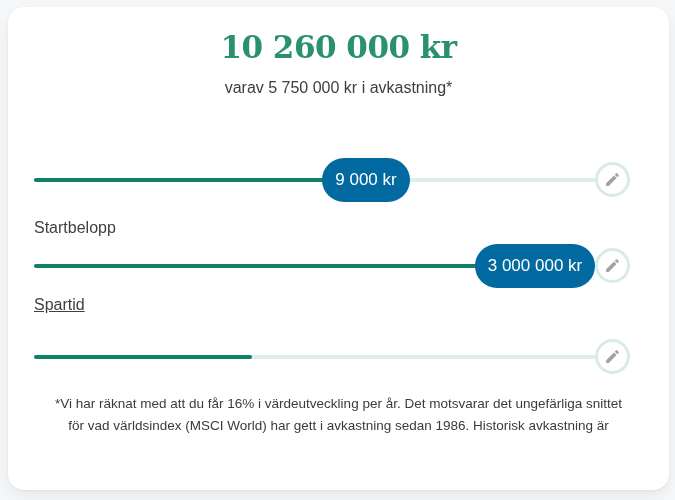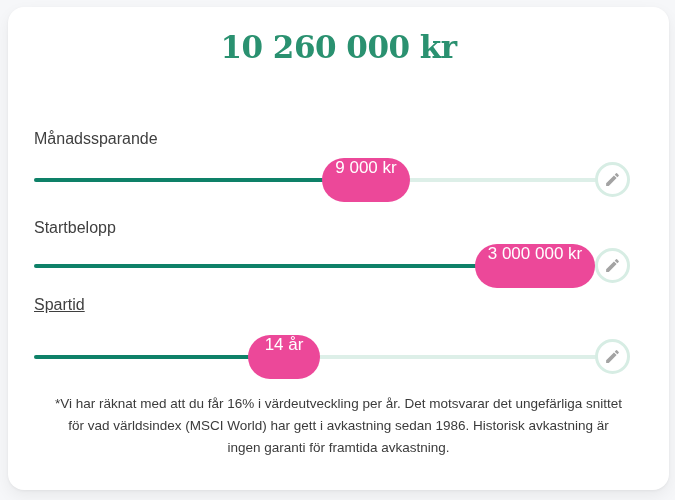--- a/index.html
+++ b/index.html
@@ -71,25 +71,25 @@
     cursor: pointer;
   }
   .fill-1 { width: 292px; }
   .fill-2 { width: 445px; }
   .fill-3 { width: 218px; }
   .thumb {
     position: absolute;
     top: 0;
     height: 44px;
     border-radius: 22px;
-    background: #ec4899;
+    background: #0369a1;
     color: #ffffff;
     font-size: 17px;
     display: flex;
-    align-items: flex-start;
+    align-items: center;
     justify-content: center;
     box-sizing: border-box;
     cursor: grab;
     white-space: nowrap;
   }
   .thumb-1 { left: 288px; width: 88px; }
   .thumb-2 { left: 441px; width: 120px; }
   .thumb-3 { left: 214px; width: 72px; }
   .edit-btn {
     position: absolute;
@@ -115,22 +115,22 @@
     line-height: 22px;
     color: #3b3b3b;
   }
 </style>
 </head>
 <body>
 
 <div class="card">
 
   <div class="total">10 260 000 kr</div>
+  <div class="subtitle">varav 5 750 000 kr i avkastning*</div>
 
-  <div class="slider-label lbl-1">Månadssparande</div>
   <div class="slider-row row-1">
     <div class="track-bg"></div>
     <div class="track-fill fill-1"></div>
     <div class="thumb thumb-1">
       <span>9 000 kr</span>
     </div>
     <button class="edit-btn">
       <span>
         <svg width="17" height="17" viewBox="0 0 24 24" fill="#a3a3a3">
           <path d="M3 17.25V21h3.75L17.81 9.94l-3.75-3.75L3 17.25zM20.71 7.04c.39-.39.39-1.02 0-1.41l-2.34-2.34a.9959.9959 0 0 0-1.41 0l-1.83 1.83 3.75 3.75 1.83-1.83z"></path>
@@ -152,31 +152,27 @@
           <path d="M3 17.25V21h3.75L17.81 9.94l-3.75-3.75L3 17.25zM20.71 7.04c.39-.39.39-1.02 0-1.41l-2.34-2.34a.9959.9959 0 0 0-1.41 0l-1.83 1.83 3.75 3.75 1.83-1.83z"></path>
         </svg>
       </span>
     </button>
   </div>
 
   <div class="slider-label lbl-3">Spartid</div>
   <div class="slider-row row-3">
     <div class="track-bg"></div>
     <div class="track-fill fill-3"></div>
-    <div class="thumb thumb-3">
-      <span>14 år</span>
-    </div>
     <button class="edit-btn">
       <span>
         <svg width="17" height="17" viewBox="0 0 24 24" fill="#a3a3a3">
           <path d="M3 17.25V21h3.75L17.81 9.94l-3.75-3.75L3 17.25zM20.71 7.04c.39-.39.39-1.02 0-1.41l-2.34-2.34a.9959.9959 0 0 0-1.41 0l-1.83 1.83 3.75 3.75 1.83-1.83z"></path>
         </svg>
       </span>
     </button>
   </div>
 
   <div class="footnote">
     <div>*Vi har räknat med att du får 16% i värdeutveckling per år. Det motsvarar det ungefärliga snittet</div>
     <div>för vad världsindex (MSCI World) har gett i avkastning sedan 1986. Historisk avkastning är</div>
-    <div>ingen garanti för framtida avkastning.</div>
   </div>
 
 </div>
 
 </body></html>

